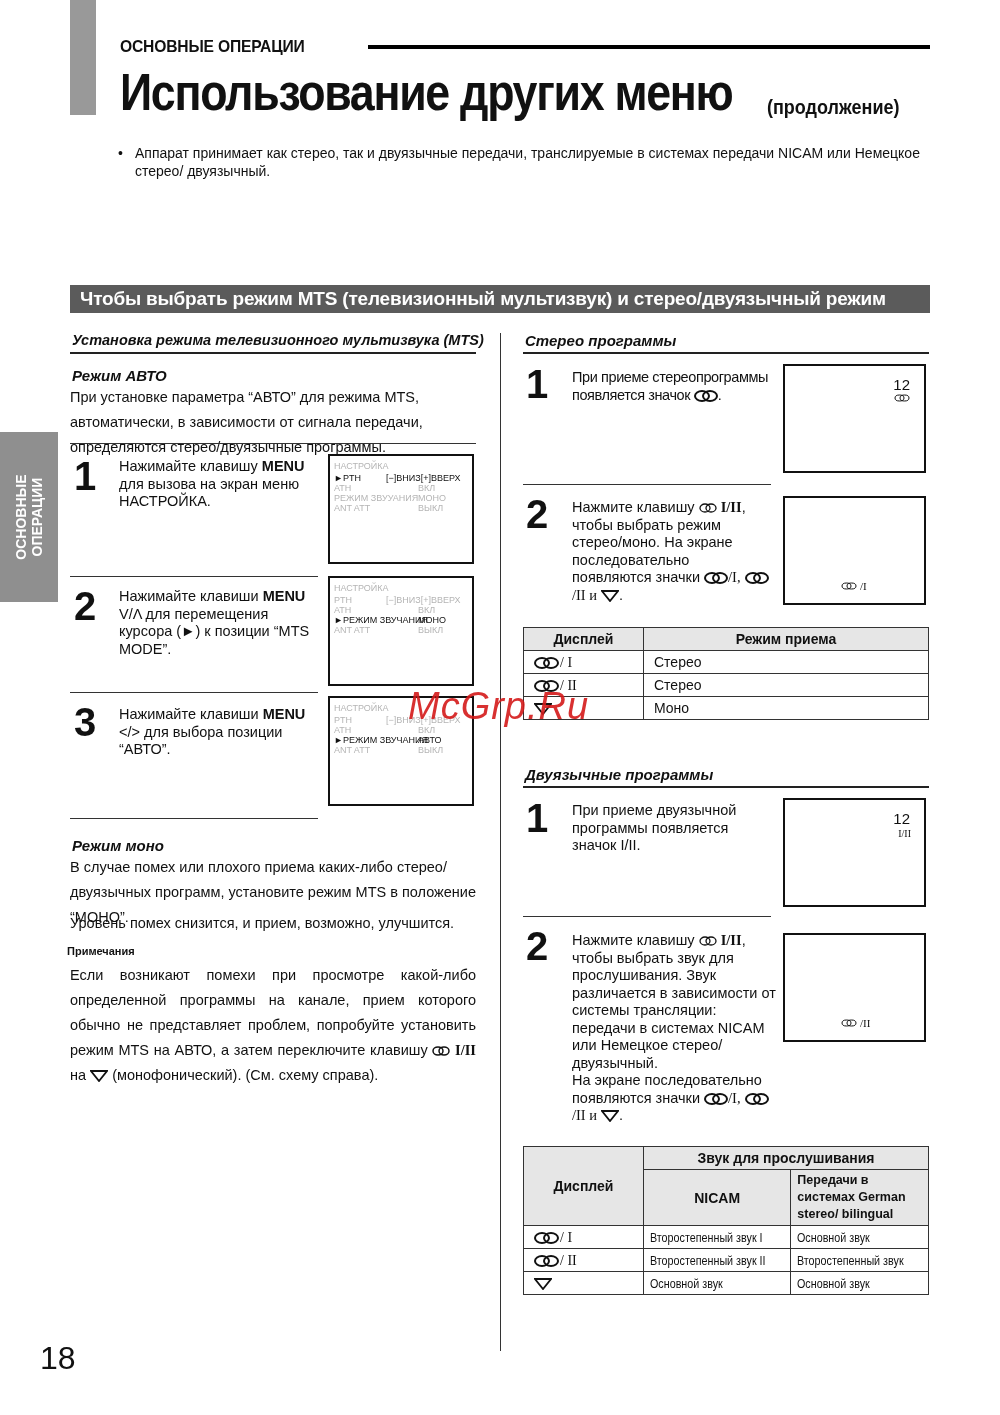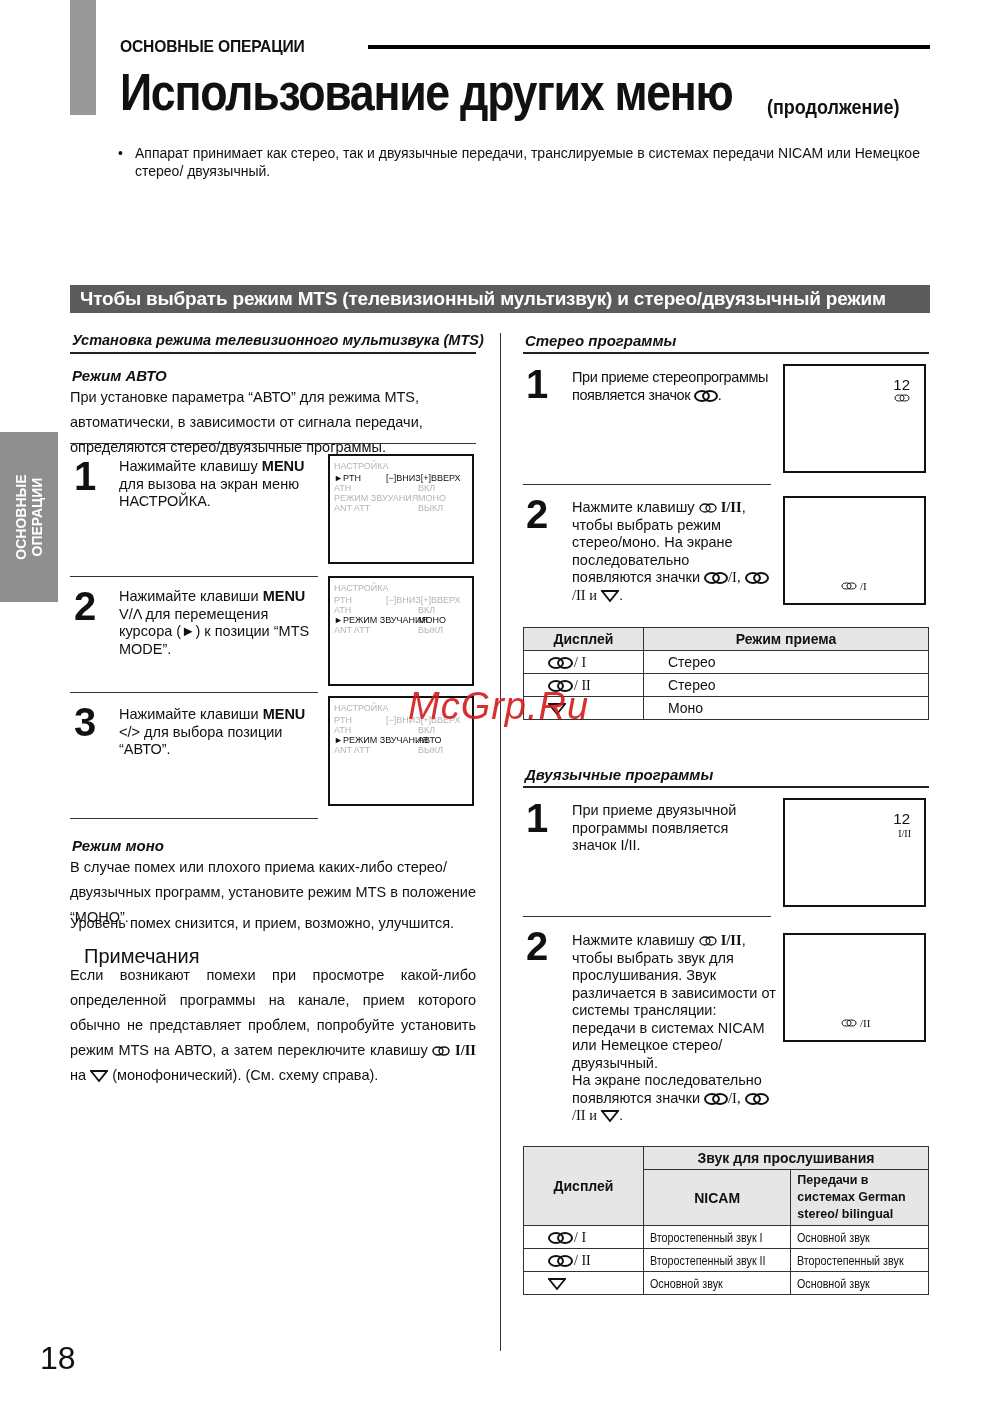--- a/index.html
+++ b/index.html
@@ -25,21 +25,21 @@
   .body-txt { font-size: 14.5px; line-height: 25px; }
   .step-num { font-size: 40px; font-weight: bold; line-height: 40px; }
   .step-txt { font-size: 14.5px; line-height: 17.5px; }
   .osd { border: 2px solid #111; background: #fff; }
   .osd-line { position: absolute; font-size: 9px; line-height: 10px; color: #b5b5b5; white-space: nowrap; }
   .osd-line.active { color: #111; }
   .tv { border: 2px solid #111; background: #fff; }
   .tv-ch { position: absolute; font-size: 15px; }
   .tv-icon { position: absolute; font-family: "Liberation Serif", serif; font-size: 11px; display: flex; align-items: center; gap: 3px; }
   table { border-collapse: collapse; position: absolute; }
-  td, th { border: 1px solid #333; font-size: 14px; height: 23px; padding: 0 24px; }
+  td, th { border: 1px solid #333; font-size: 14px; height: 23px; padding: 0 10px; }
   th { background: #e6e6e6; font-weight: bold; }
   .cond { font-size: 12.5px; transform: scaleX(0.86); transform-origin: left; display: inline-block; white-space: nowrap; }
   .roman { font-family: "Liberation Serif", serif; }
   .icon-cd { display: inline-block; vertical-align: middle; }
   .watermark { left: 408px; top: 685px; font-size: 38px; font-style: italic; color: #d41a1a; opacity: 0.9; letter-spacing: 1px; }
   .page-num { left: 40px; top: 1340px; font-size: 32px; }
 </style>
 </head>
 <body>
 
@@ -111,21 +111,21 @@
   <div class="osd-line active" style="left:88px; top:37px;">АВТО</div>
   <div class="osd-line" style="left:4px; top:47px;">  ANT  ATT</div>
   <div class="osd-line" style="left:88px; top:47px;">ВЫКЛ</div>
 </div>
 <div class="abs rule" style="left:70px; top:818px; width:248px;"></div>
 
 <div class="abs subhead" style="left:72px; top:837px;">Режим моно</div>
 <div class="abs body-txt" style="left:70px; top:855px; width:410px;">В случае помех или плохого приема каких-либо стерео/ двуязычных программ, установите режим MTS в положение “МОНО”.</div>
 <div class="abs body-txt" style="left:70px; top:911px; width:420px;">Уровень помех снизится, и прием, возможно, улучшится.</div>
 
-<div class="abs" style="left:84px; top:945px; font-weight:normal; font-size:20px;">Примечания</div>
+<div class="abs" style="left:67px; top:945px; font-weight:bold; font-size:11px;">Примечания</div>
 <div class="abs body-txt" style="left:70px; top:963px; width:406px; text-align:justify;"><span>Если возникают помехи при просмотре какой-либо определенной программы на канале, прием которого обычно не представляет проблем, попробуйте установить режим MTS на АВТО, а затем переключите клавишу </span><svg class="icon-cd" width="18" height="10" viewBox="0 0 18 10">
       <ellipse cx="6" cy="5" rx="5" ry="4" fill="none" stroke="#111" stroke-width="1.5"></ellipse>
       <ellipse cx="12" cy="5" rx="5" ry="4" fill="none" stroke="#111" stroke-width="1.5"></ellipse>
     </svg> <b class="roman">I/II</b><span> на </span><svg class="icon-cd" width="18" height="12" viewBox="0 0 18 12">
       <polygon points="1,1 17,1 9,11" fill="none" stroke="#111" stroke-width="1.8"></polygon>
     </svg><span> (монофонический). (См. схему справа).</span></div>
 
 <div class="abs subhead" style="left:525px; top:332px;text-align:right;">Стерео программы</div>
 <div class="abs rule-thick" style="left:523px; top:352px; width:406px;"></div>
 

